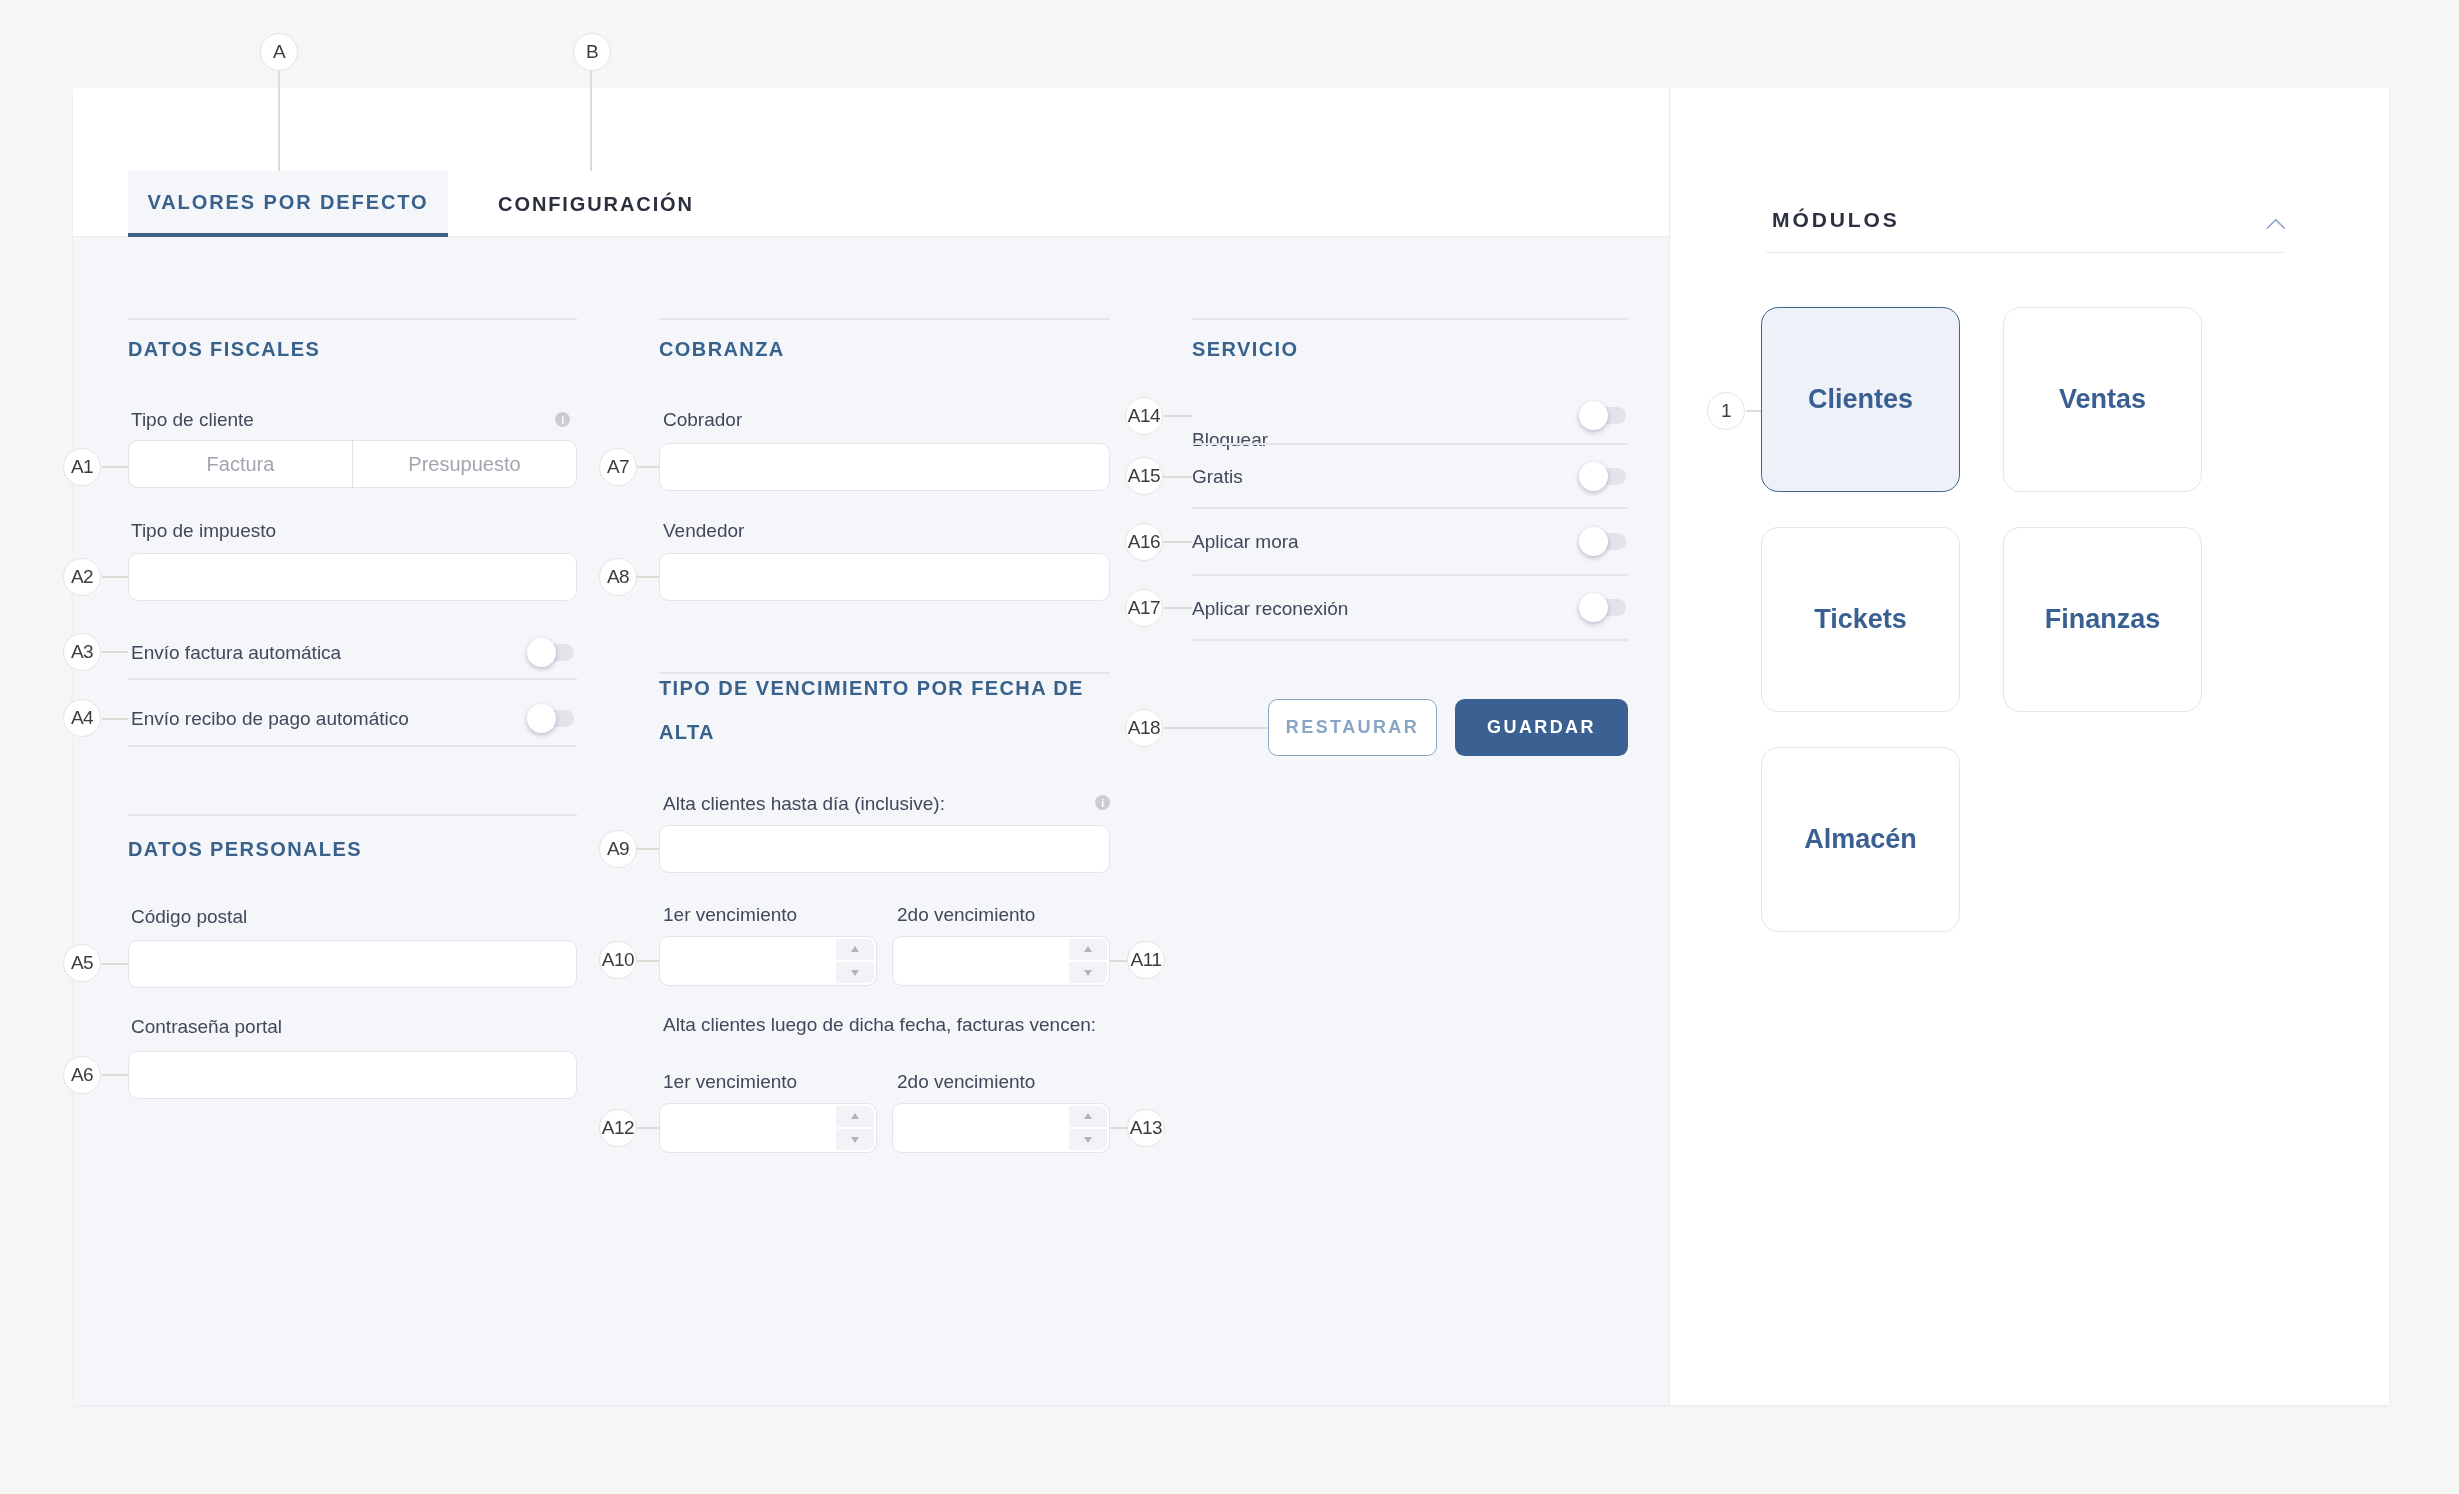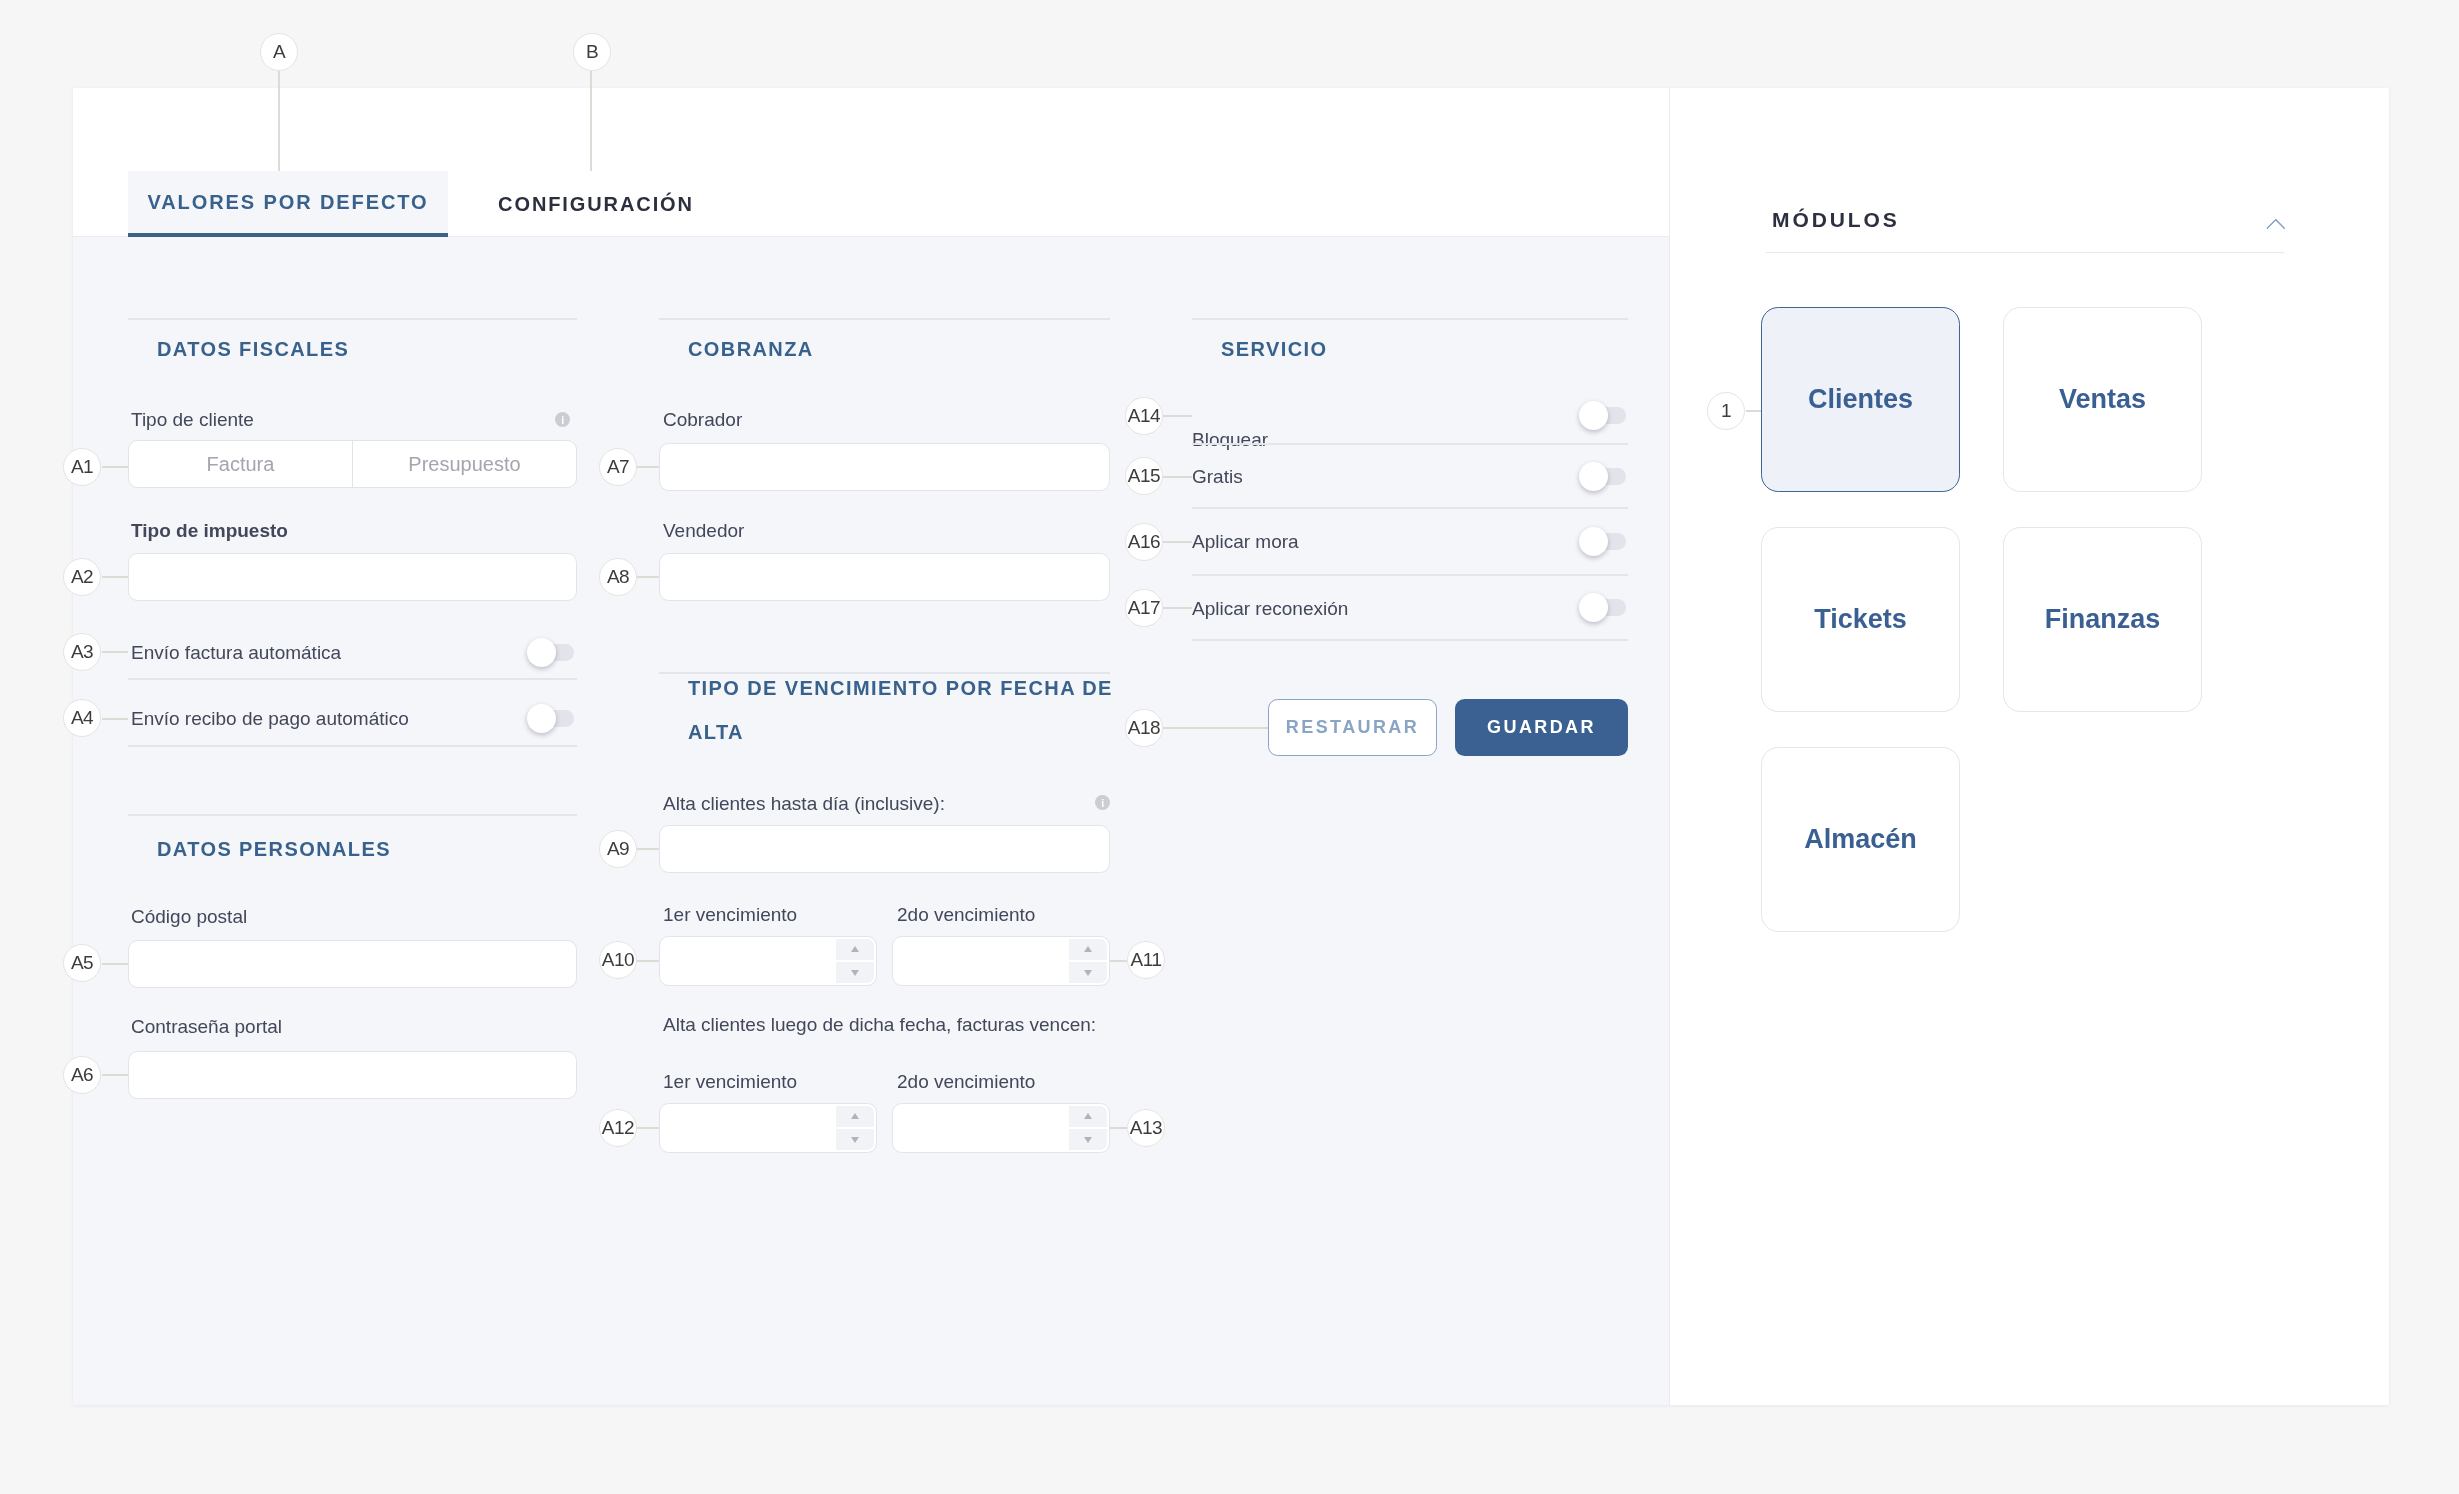--- a/index.html
+++ b/index.html
@@ -22,21 +22,21 @@
   #tab-valores{left:128px;top:171px;width:320px;background:#f4f6fa;border-bottom:4.8px solid #3d6286;color:#38618c;box-sizing:border-box;}
   #tab-config{left:502px;top:171px;width:188px;color:#2b2f3e;}
 
   
   .mk{width:38px;height:38px;border-radius:50%;background:#fff;border:1.9px solid #e7e4e1;
       box-sizing:border-box;display:flex;align-items:center;justify-content:center;
       font-size:19px;letter-spacing:-0.5px;color:#3c3c3c;z-index:6;}
   .mline{background:#dddbd6;z-index:5;}
 
   
-  .sect{font-size:20px;font-weight:700;letter-spacing:1.4px;color:#38618c;margin-left:29px;}
+  .sect{font-size:20px;font-weight:700;letter-spacing:1.4px;color:#38618c;}
   .label{font-size:19px;line-height:25px;color:#42475a;white-space:nowrap;}
   .hr{height:1.9px;background:#e3e5ea;}
 
   
   .tinput{position:absolute;box-sizing:border-box;background:#fff;border:1px solid #e2e4e9;border-radius:9.6px;
           font-family:inherit;font-size:19px;color:#42475a;padding:0 13.4px;outline:none;}
   .numwrap{position:absolute;}
   .numwrap input{position:absolute;left:0;top:0;width:100%;height:100%;box-sizing:border-box;background:#fff;
           border:1px solid #e2e4e9;border-radius:9.6px;font-family:inherit;font-size:19px;color:#42475a;padding:0 48px 0 13.4px;outline:none;}
   .spin{position:absolute;top:2.9px;right:2.9px;bottom:2.9px;width:38px;display:flex;flex-direction:column;gap:1.9px;z-index:2;}
@@ -95,21 +95,21 @@
   <div class="abs sect" style="left:128px;top:338px;">DATOS FISCALES</div>
 
   <div class="abs label" style="left:131px;top:407px;">Tipo de cliente</div>
   <i class="info" style="left:555px;top:412px;">i</i>
 
   <div class="abs" id="segment">
     <div class="seg">Factura</div>
     <div class="seg">Presupuesto</div>
   </div>
 
-  <div class="abs label" style="left:131px;top:518px;font-weight:bold;">Tipo de impuesto</div>
+  <div class="abs label" style="left:131px;top:518px;">Tipo de impuesto</div>
   <input class="tinput" style="left: 128px; top: 553px; width: 449px; height: 48px;" value="">
 
   <div class="abs label" style="left:131px;top:640px;">Envío factura automática</div>
   <div class="toggle" style="left:529px;top:644px;">
       <div class="knob"></div>
     </div>
   <div class="abs hr" style="left:128px;top:678px;width:449px;"></div>
 
   <div class="abs label" style="left:131px;top:706px;">Envío recibo de pago automático</div>
   <div class="toggle" style="left:529px;top:710px;">

